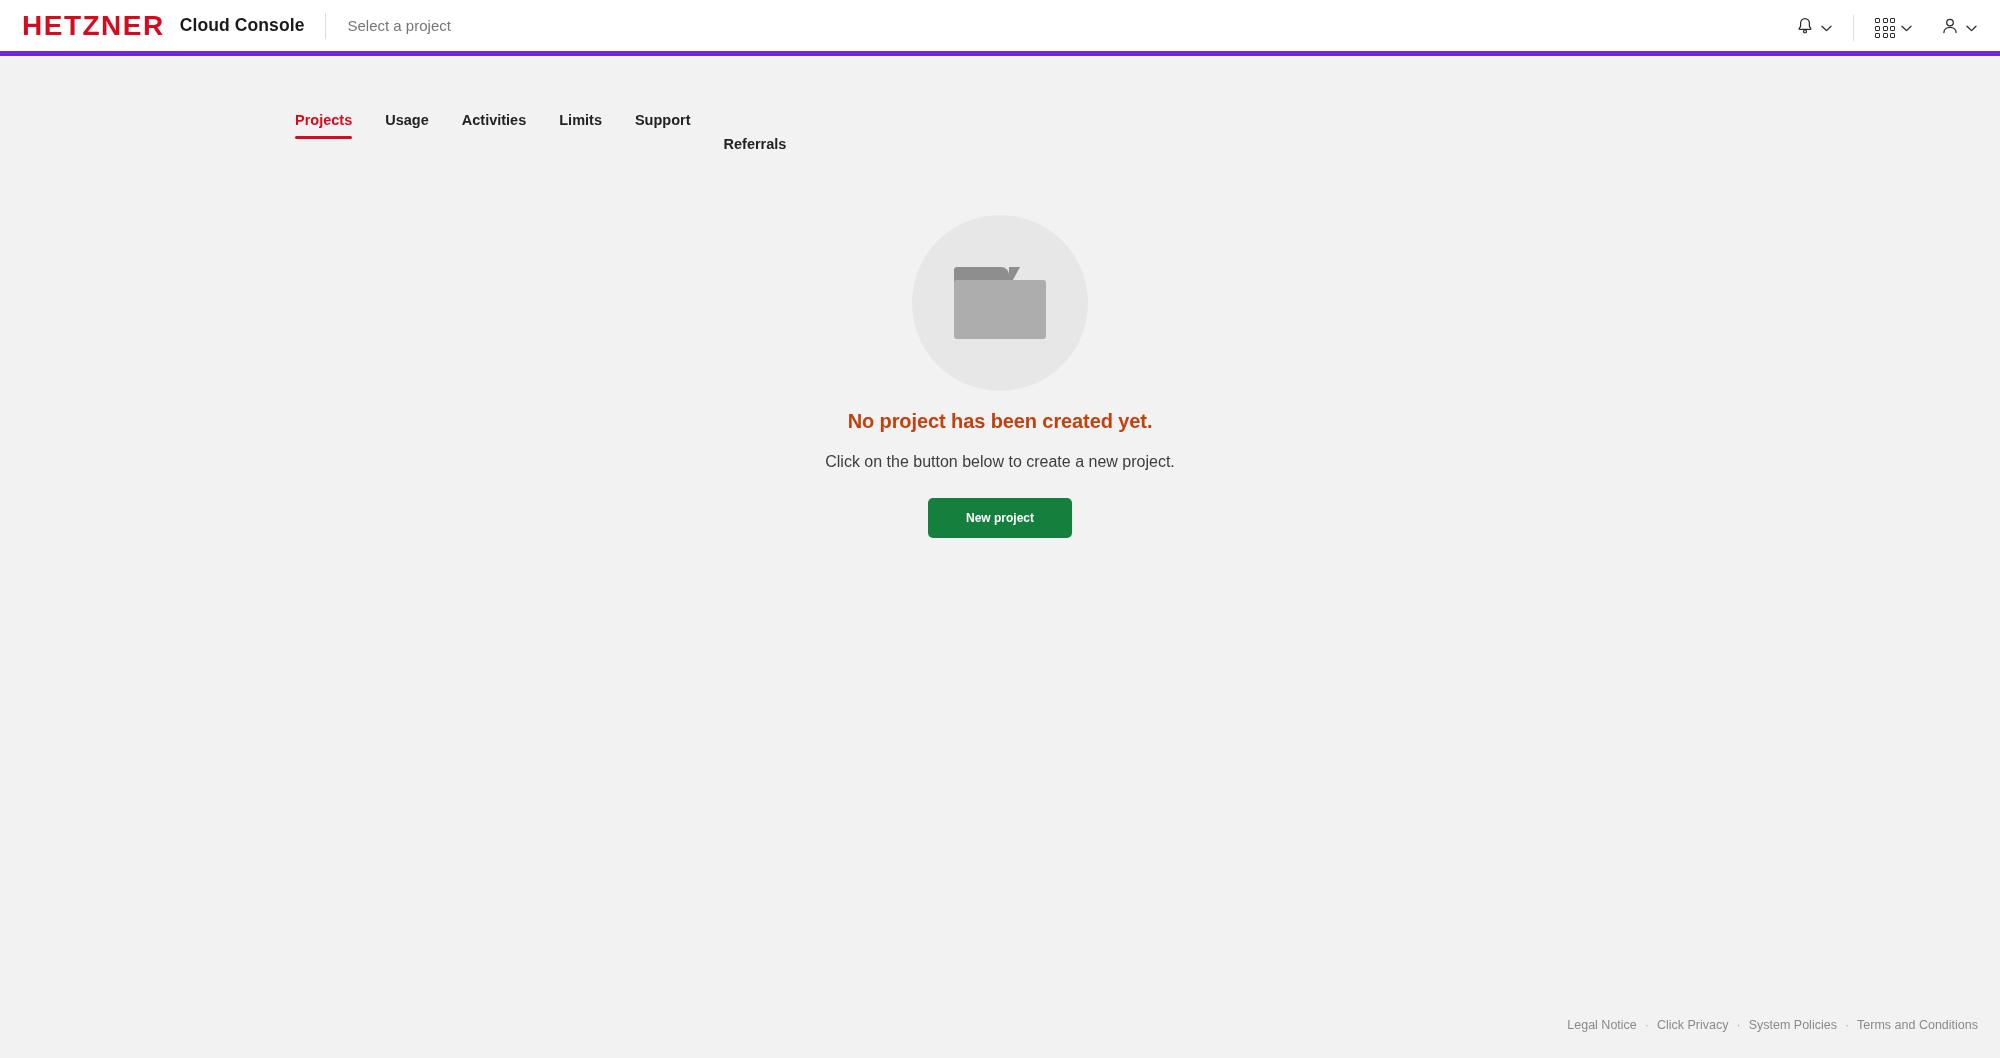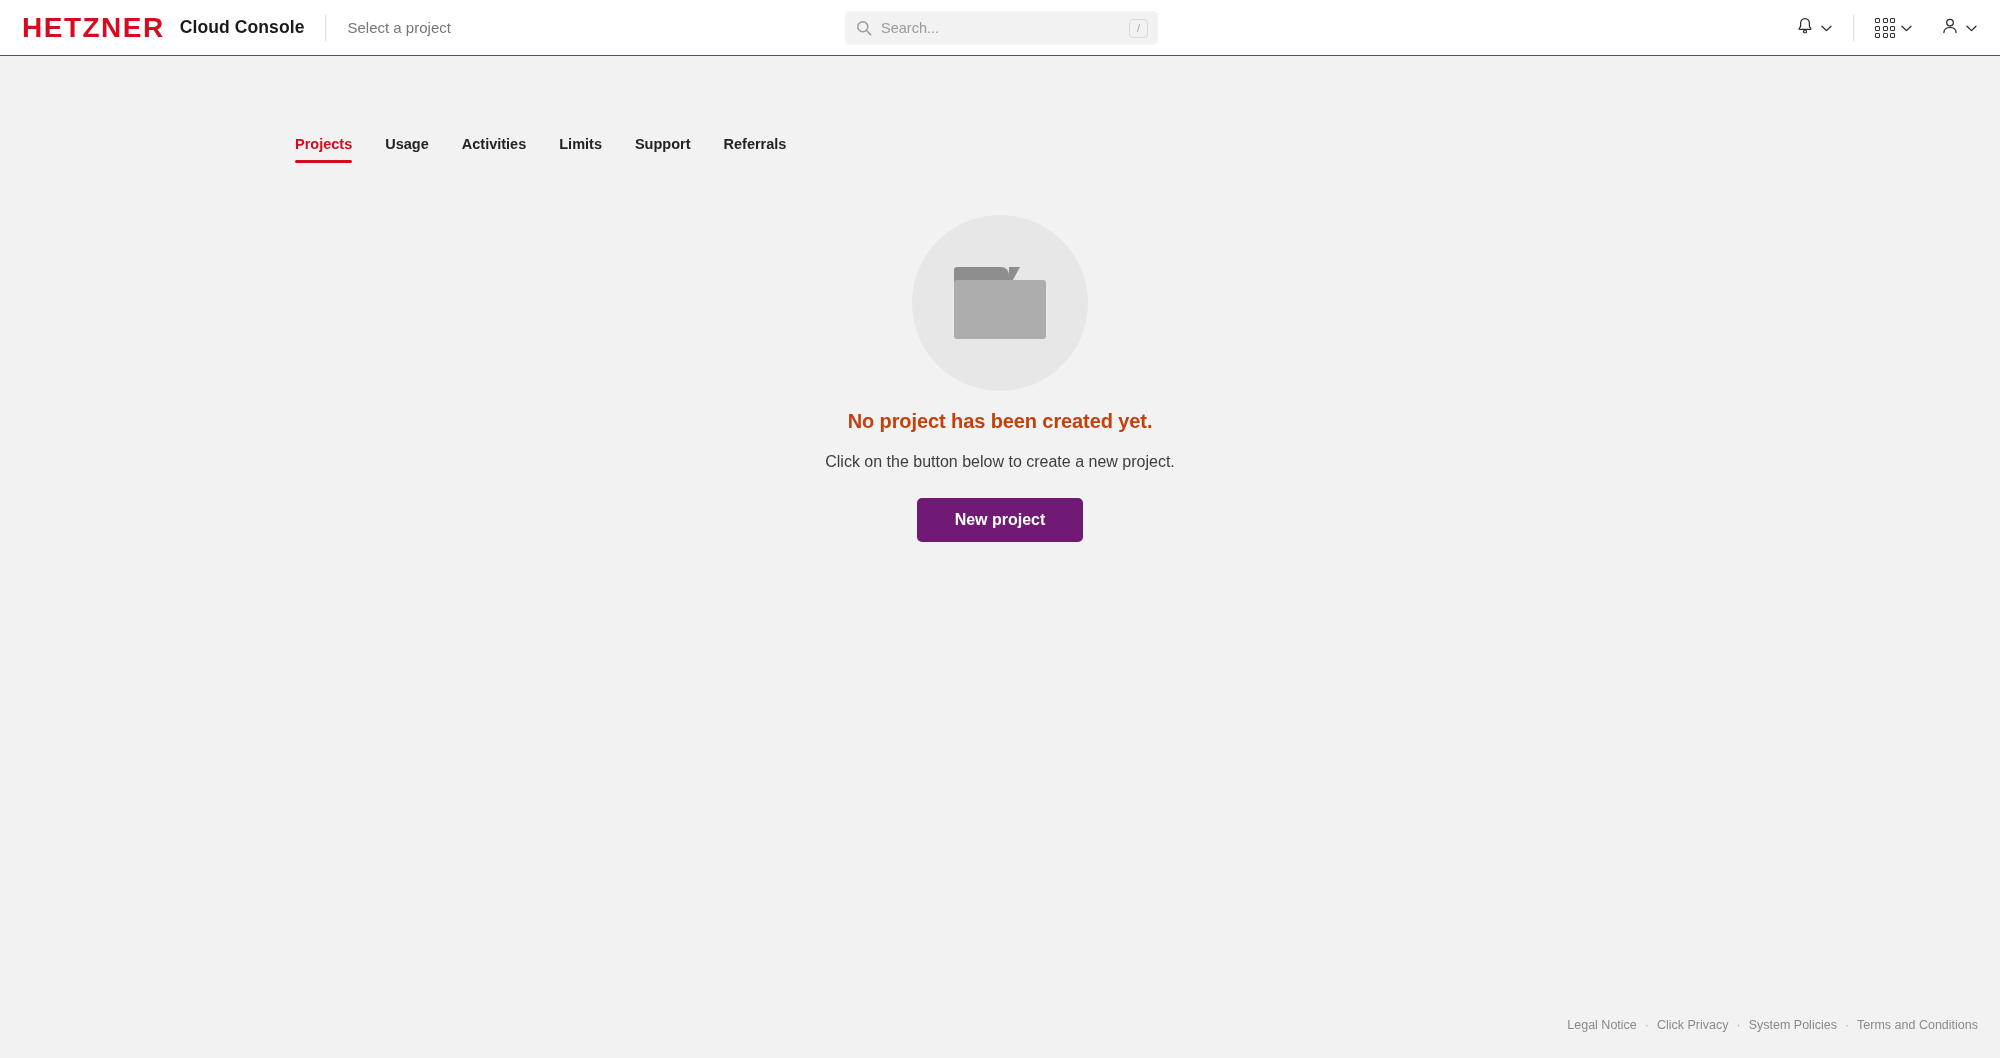--- a/index.html
+++ b/index.html
@@ -12,21 +12,21 @@
     -webkit-font-smoothing: antialiased;
   }
 
   .page { position: relative; width: 2000px; height: 1058px; overflow: hidden; }
 
   
   .header {
     position: absolute; top: 0; left: 0;
     width: 2000px; height: 56px;
     background: #ffffff;
-    border-bottom: 1px solid #6d28d9;
+    border-bottom: 5px solid #6d28d9;
     display: flex; align-items: center;
   }
 
   .logo {
     margin-left: 22px;
     font-size: 28px;
     font-weight: 700;
     letter-spacing: 1.5px;
     color: #d50c1f;
     font-family: "Liberation Sans", sans-serif;
@@ -108,21 +108,21 @@
     width: 5px; height: 5px;
     border: 1.4px solid #2b2b2b;
     border-radius: 1px;
     display: block;
   }
 
   
   .tabs {
     position: absolute;
     left: 295px; top: 88px;
-    display: flex; align-items: flex-end;
+    display: flex; align-items: center;
     gap: 0;
   }
   .tab {
     position: relative;
     font-size: 14.5px;
     font-weight: 700;
     color: #232323;
     padding: 0 0 11px 0;
     margin-right: 33px;
     cursor: pointer;
@@ -181,26 +181,26 @@
     letter-spacing: -0.1px;
   }
   .empty-sub {
     margin-top: 20px;
     font-size: 16px;
     color: #3d3d3d;
   }
 
   .new-project-btn {
     margin-top: 27px;
-    background: #701a75;
+    background: #15803d;
     color: #ffffff;
     border: none;
     border-radius: 5px;
     font-family: "Liberation Sans", sans-serif;
-    font-size: 16px;
+    font-size: 12px;
     font-weight: 700;
     padding: 14px 38px;
     cursor: pointer;
     line-height: 1;
   }
 
   
   .footer {
     position: absolute;
     right: 22px; bottom: 26px;
@@ -221,30 +221,20 @@
     <div class="logo">
       <span>HETZNER</span>
     </div>
 
     <div class="app-title">Cloud Console</div>
 
     <div class="hdr-divider"></div>
 
     <div class="project-selector">Select a project</div>
 
-    <div class="search-wrap">
-      <span class="search-icon">
-        <svg width="16" height="16" viewBox="0 0 16 16" fill="none">
-          <circle cx="6.8" cy="6.8" r="5" stroke="#9b9b9b" stroke-width="1.5"></circle>
-          <line x1="10.5" y1="10.5" x2="14.6" y2="14.6" stroke="#9b9b9b" stroke-width="1.5" stroke-linecap="round"></line>
-        </svg>
-      </span>
-      <input class="search-input" type="text" placeholder="Search..." style="">
-      <span class="kbd-badge">/</span>
-    </div>
 
     <div class="hdr-right">
 
       <div class="hdr-btn">
         <span>
           <svg width="20" height="20" viewBox="0 0 20 20" fill="none">
             <path d="M10 2.6c-2.5 0-4.4 2-4.4 4.5v3.2L4.2 12.4c-.3.4 0 1 .5 1h10.6c.5 0 .8-.6.5-1l-1.4-2.1V7.1c0-2.5-1.9-4.5-4.4-4.5z" stroke="#2b2b2b" stroke-width="1.25" stroke-linejoin="round"></path>
             <circle cx="10" cy="15.4" r="1.5" stroke="#2b2b2b" stroke-width="1.25"></circle>
           </svg>
         </span>

